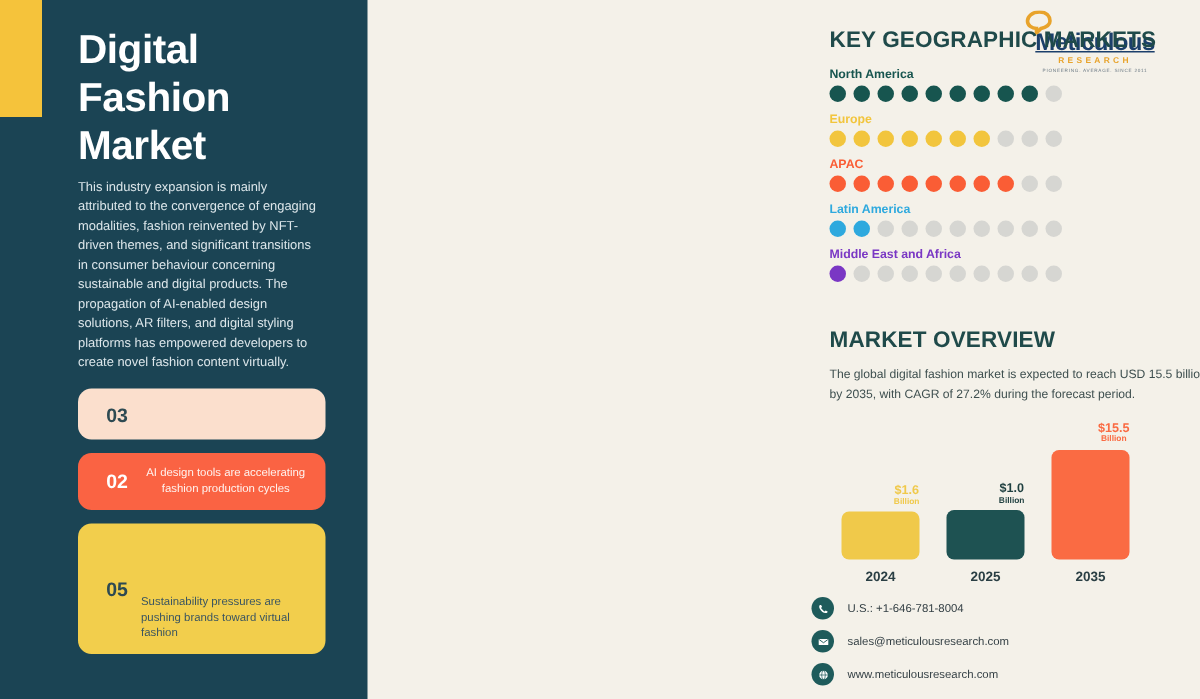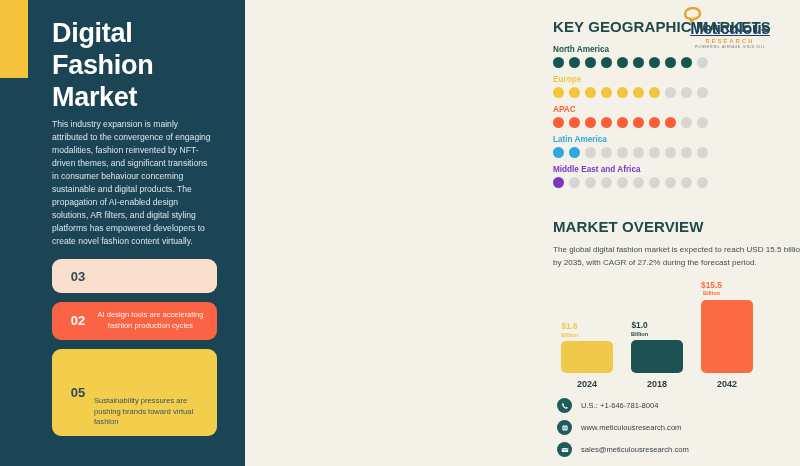--- a/index.html
+++ b/index.html
@@ -95,30 +95,30 @@
   .dot { width: 11px; height: 11px; border-radius: 50%; background: #D6D6D2; }
 
   
   .overview { position: absolute; left: 308px; top: 218px; width: 258px; }
   .ov-desc {
     margin-top: 9px;
     font-size: 8.1px; line-height: 1.55; color: #3E4F4F;
   }
   .chart { margin-top: 12px; position: relative; height: 112px; }
   .bars { display: flex; align-items: flex-end; height: 92px; gap: 18px; padding-left: 8px; }
-  .bar-col { width: 52px; display: flex; flex-direction: column; align-items: flex-start; justify-content: flex-end; height: 100%; }
+  .bar-col { width: 52px; display: flex; flex-direction: column; align-items: flex-end; justify-content: flex-end; height: 100%; }
   .bar-lab { text-align: center; margin-bottom: 3px; line-height: 1.12; }
   .bar-lab .v { font-size: 8.4px; font-weight: bold; display: block; }
   .bar-lab .u { font-size: 5.6px; font-weight: bold; display: block; }
   .bar { width: 52px; border-radius: 5px; }
   .years { display: flex; gap: 18px; padding-left: 8px; margin-top: 6px; }
   .year { width: 52px; text-align: center; font-size: 9px; font-weight: bold; color: #2A3F44; }
 
   
-  .contact { position: absolute; left: 312px; top: 398px; }
+  .contact { position: absolute; left: 296px; top: 398px; }
   .c-row { display: flex; align-items: center; margin-bottom: 7px; }
   .c-ico {
     width: 15px; height: 15px; flex: 0 0 15px; border-radius: 50%;
     background: #1E5B5B; margin-right: 9px;
     display: flex; align-items: center; justify-content: center;
   }
   .c-text { font-size: 7.6px; color: #333F44; }
 </style>
 </head>
 <body>
@@ -260,50 +260,50 @@
           <div class="bar-col">
             <div class="bar-lab" style="color: rgb(250, 107, 67);">
               <span class="v">$15.5</span>
               <span class="u">Billion</span>
             </div>
             <div class="bar" style="background: rgb(250, 107, 67); height: 84px;"></div>
           </div>
         </div>
         <div class="years">
           <div class="year">2024</div>
-          <div class="year">2018</div>
-          <div class="year">2042</div>
+          <div class="year">2025</div>
+          <div class="year">2035</div>
         </div>
       </div>
     </div>
 
     <div class="contact">
       <div class="c-row">
         <div class="c-ico">
           <svg width="8" height="8" viewBox="0 0 10 10">
             <path d="M2 1.6 C1.2 2.4 1.2 3.4 2 5 C3 7 5.2 8.6 7 8.4 C8 8.3 8.6 7.6 8.4 7 L6.8 6.2 L5.8 7 C4.8 6.4 3.6 5.2 3 4.2 L3.8 3.2 L3 1.6 Z" fill="#FFFFFF"></path>
           </svg>
         </div>
         <div class="c-text">U.S.: +1-646-781-8004</div>
+      </div>
+      <div class="c-row">
+        <div class="c-ico">
+          <svg width="8" height="8" viewBox="0 0 10 10">
+            <rect x="1" y="2.6" width="8" height="5" rx="0.6" fill="#FFFFFF"></rect>
+            <path d="M1.4 3 L5 5.6 L8.6 3" fill="none" stroke="#1E5B5B" stroke-width="0.8"></path>
+          </svg>
+        </div>
+        <div class="c-text">sales@meticulousresearch.com</div>
       </div>
       <div class="c-row">
         <div class="c-ico">
           <svg width="8" height="8" viewBox="0 0 10 10">
             <circle cx="5" cy="5" r="3.6" fill="#FFFFFF"></circle>
             <ellipse cx="5" cy="5" rx="1.5" ry="3.6" fill="none" stroke="#1E5B5B" stroke-width="0.6"></ellipse>
             <path d="M1.4 5 H8.6" stroke="#1E5B5B" stroke-width="0.6"></path>
           </svg>
         </div>
         <div class="c-text">www.meticulousresearch.com</div>
       </div>
-      <div class="c-row">
-        <div class="c-ico">
-          <svg width="8" height="8" viewBox="0 0 10 10">
-            <rect x="1" y="2.6" width="8" height="5" rx="0.6" fill="#FFFFFF"></rect>
-            <path d="M1.4 3 L5 5.6 L8.6 3" fill="none" stroke="#1E5B5B" stroke-width="0.8"></path>
-          </svg>
-        </div>
-        <div class="c-text">sales@meticulousresearch.com</div>
-      </div>
     </div>
 
   </div>
 </div>
 
 </body></html>

